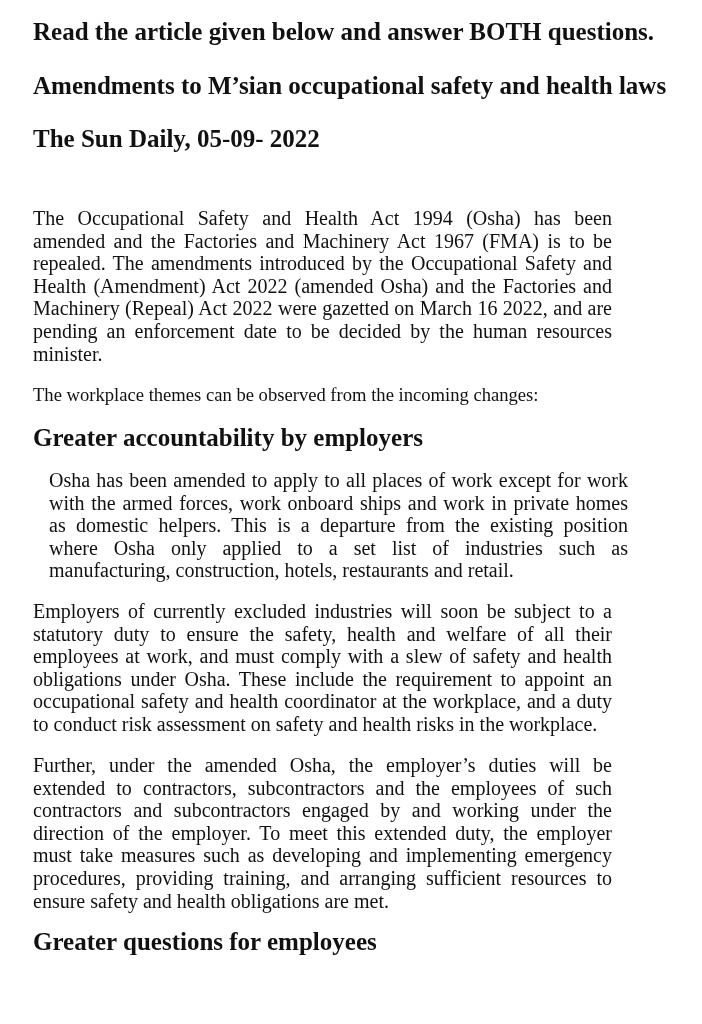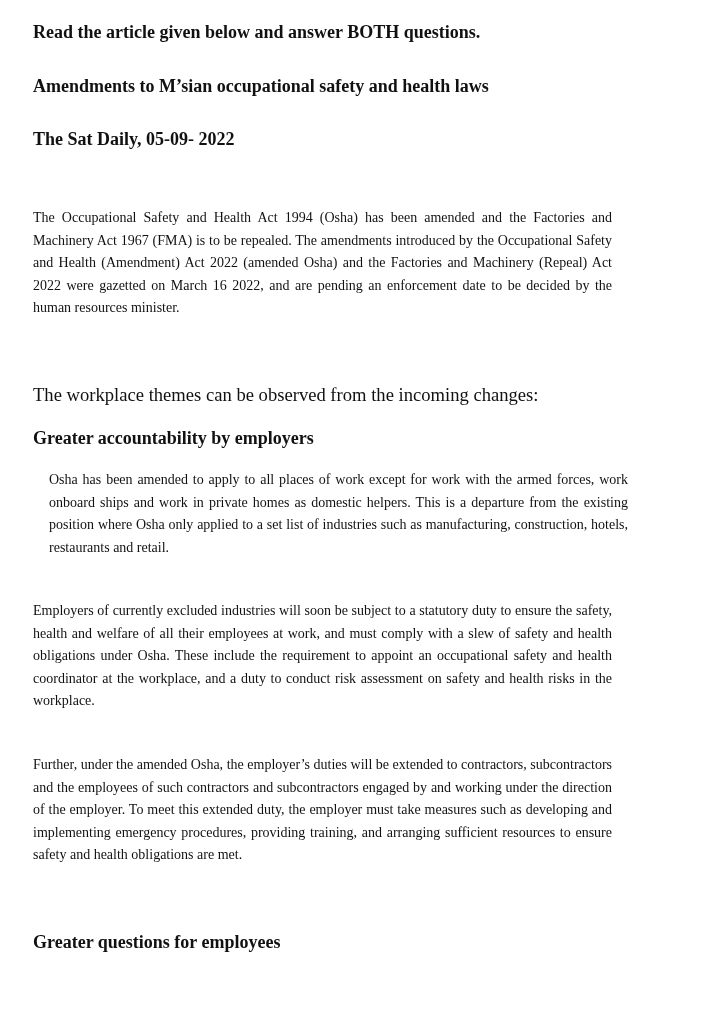--- a/index.html
+++ b/index.html
@@ -1,30 +1,30 @@
 <!DOCTYPE html>
 <html><head>
 <meta charset="utf-8">
 <style>
   html, body { margin: 0; padding: 0; background: #ffffff; }
   body { width: 702px; height: 1024px; overflow: hidden; position: relative;
          font-family: "Liberation Serif", "DejaVu Serif", serif; color: #111111; }
   .page { position: absolute; left: 33px; top: 0; width: 579px; }
-  .bold-line { position: absolute; left: 0; font-weight: bold; font-size: 18px; line-height: 22px; white-space: nowrap; }
-  .para { position: absolute; left: 0; width: 579px; font-size: 14px; line-height: 22.6px;
+  .bold-line { position: absolute; left: 0; font-weight: bold; font-size: 25px; line-height: 22px; white-space: nowrap; }
+  .para { position: absolute; left: 0; width: 579px; font-size: 20px; line-height: 22.6px;
           text-align: justify; text-align-last: left; margin: 0; }
   .plain-line { position: absolute; left: 0; font-size: 18.6px; line-height: 22.6px; white-space: nowrap; }
 </style>
 </head>
 <body>
 
 <div class="page">
   <div class="bold-line" style="top:21px;">Read the article given below and answer BOTH questions.</div>
   <div class="bold-line" style="top:75px;">Amendments to M’sian occupational safety and health laws</div>
-  <div class="bold-line" style="top:128px;">The Sat Daily, 05-09- 2022</div>
+  <div class="bold-line" style="top:128px;">The Sun Daily, 05-09- 2022</div>
 
   <p class="para" style="top:207px;">The Occupational Safety and Health Act 1994 (Osha) has been amended and the Factories and Machinery Act 1967 (FMA) is to be repealed. The amendments introduced by the Occupational Safety and Health (Amendment) Act 2022 (amended Osha) and the Factories and Machinery (Repeal) Act 2022 were gazetted on March 16 2022, and are pending an enforcement date to be decided by the human resources minister.</p>
 
   <div class="plain-line" style="top:384px;">The workplace themes can be observed from the incoming changes:</div>
 
   <div class="bold-line" style="top:427px;">Greater accountability by employers</div>
 
   <p class="para" style="top:469px;margin-left:16px;">Osha has been amended to apply to all places of work except for work with the armed forces, work onboard ships and work in private homes as domestic helpers. This is a departure from the existing position where Osha only applied to a set list of industries such as manufacturing, construction, hotels, restaurants and retail.</p>
   <p class="para" style="top:600px;">Employers of currently excluded industries will soon be subject to a statutory duty to ensure the safety, health and welfare of all their employees at work, and must comply with a slew of safety and health obligations under Osha. These include the requirement to appoint an occupational safety and health coordinator at the workplace, and a duty to conduct risk assessment on safety and health risks in the workplace.</p>
   <p class="para" style="top:754px;">Further, under the amended Osha, the employer’s duties will be extended to contractors, subcontractors and the employees of such contractors and subcontractors engaged by and working under the direction of the employer. To meet this extended duty, the employer must take measures such as developing and implementing emergency procedures, providing training, and arranging sufficient resources to ensure safety and health obligations are met.</p>

